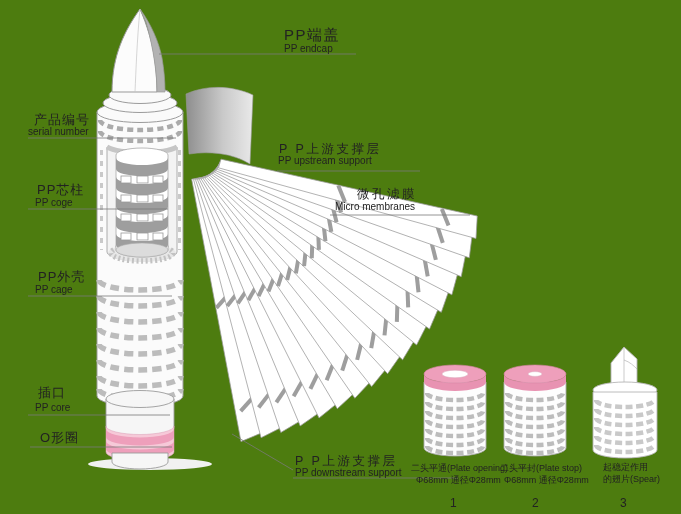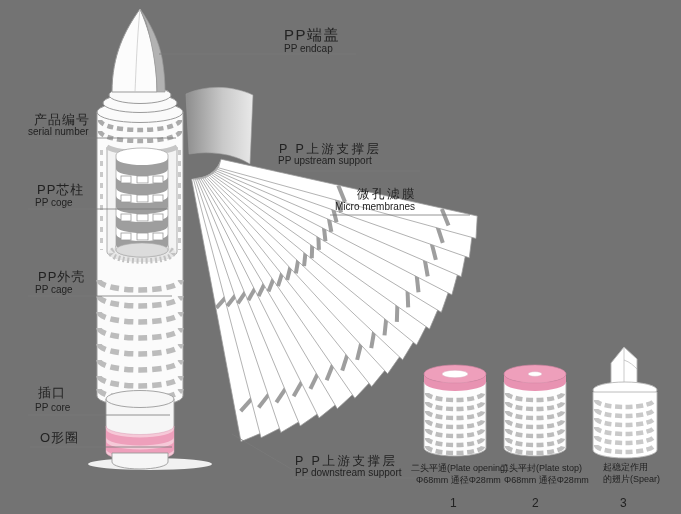--- a/index.html
+++ b/index.html
@@ -1,17 +1,17 @@
 <!DOCTYPE html>
 <html><head>
 <meta charset="utf-8">
 <style>
   html,body{margin:0;padding:0;background:#fff;}
   .stage{
-    position:relative;width:681px;height:514px;background:#737373;
+    position:relative;width:681px;height:514px;background:#4d7c0f;
     border-right:1px solid #444;border-bottom:1px solid #444;
     font-family:"Liberation Sans","DejaVu Sans",sans-serif;overflow:hidden;
   }
   svg{position:absolute;left:0;top:0;}
   text{fill:#222;}
   .zh-big{font-size:15px;letter-spacing:1.5px;}
   .zh{font-size:13px;letter-spacing:1px;}
   .zh-s{font-size:12.5px;letter-spacing:2.5px;}
   .en{font-size:10px;}
   .cap{font-size:9px;}

